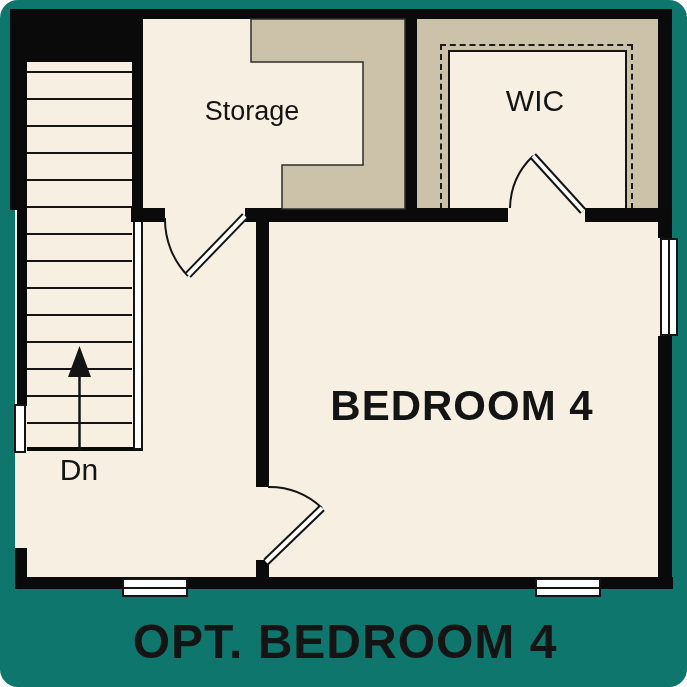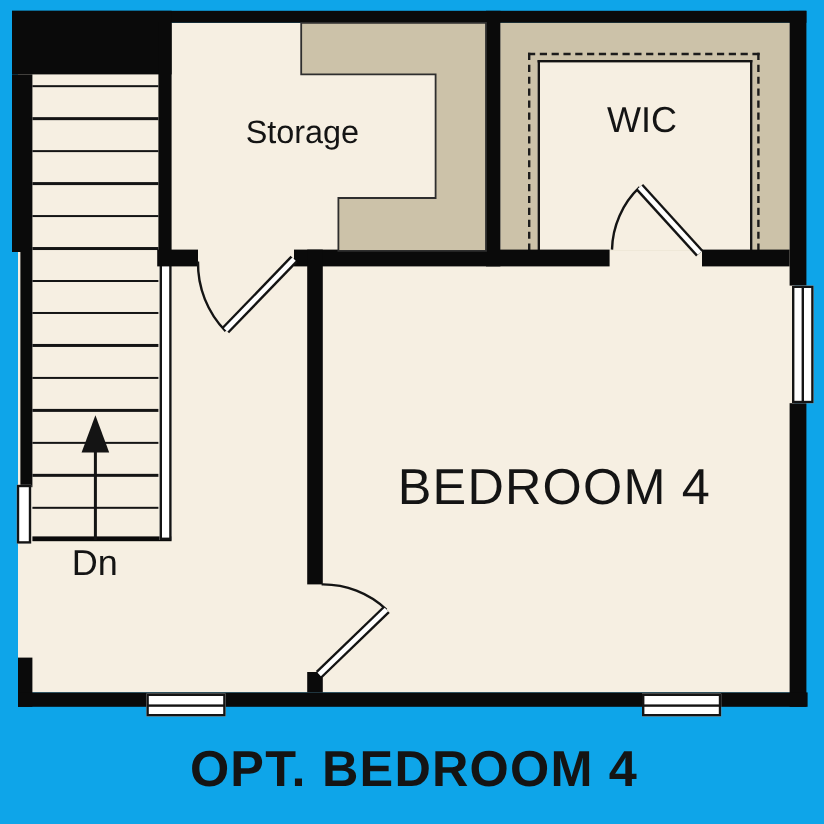--- a/index.html
+++ b/index.html
@@ -1,26 +1,26 @@
 <!DOCTYPE html>
 <html style="--floor: #f6efe2; --shaded: #ccc2a9; --wall: #0a0a0a; --ink: #141414;"><head>
 <meta charset="utf-8">
 <style>
   html,body{margin:0;padding:0;background:#ffffff;}
   body{font-family:"Liberation Sans", sans-serif;}
-  #plan{position:relative;width:687px;height:687px;background:#0ea5e9;overflow:hidden;}
+  #plan{position:relative;width:687px;height:687px;background:#0f766e;overflow:hidden;border-radius:18px;}
   .wall{position:absolute;background:var(--wall);}
   .floor{position:absolute;background:var(--floor);}
   .shaded{position:absolute;background:var(--shaded);}
   .label{position:absolute;color:var(--ink);white-space:nowrap;transform:translate(-50%,-50%);}
   #storage-label{font-size:27px;}
   #wic-label{font-size:30px;}
   #dn-label{font-size:30px;}
-  #bedroom-label{font-size:42px;font-weight:normal;letter-spacing:1px;}
-  #plan-title{font-size:42px;font-weight:bold;letter-spacing:1px;}
+  #bedroom-label{font-size:42px;font-weight:bold;letter-spacing:1px;}
+  #plan-title{font-size:48px;font-weight:bold;letter-spacing:1px;}
   .stairs{
     position:absolute;left:27px;top:62px;width:105px;height:388px;
     background-color:var(--floor);
     background-image:repeating-linear-gradient(to bottom, transparent 0px, transparent 25px, #141414 25px, #141414 27px);
     background-position:0 -16px;
   }
   .railing{position:absolute;left:133px;top:210px;width:10px;height:240px;background:#ffffff;border:2px solid #141414;box-sizing:border-box;}
   .win{position:absolute;background:#ffffff;border:2px solid #141414;box-sizing:border-box;}
   .win .bar-h{position:absolute;left:-1px;right:-1px;top:45%;border-top:2px solid #141414;}
   .win .bar-v{position:absolute;top:-1px;bottom:-1px;left:40%;border-left:2px solid #141414;}

